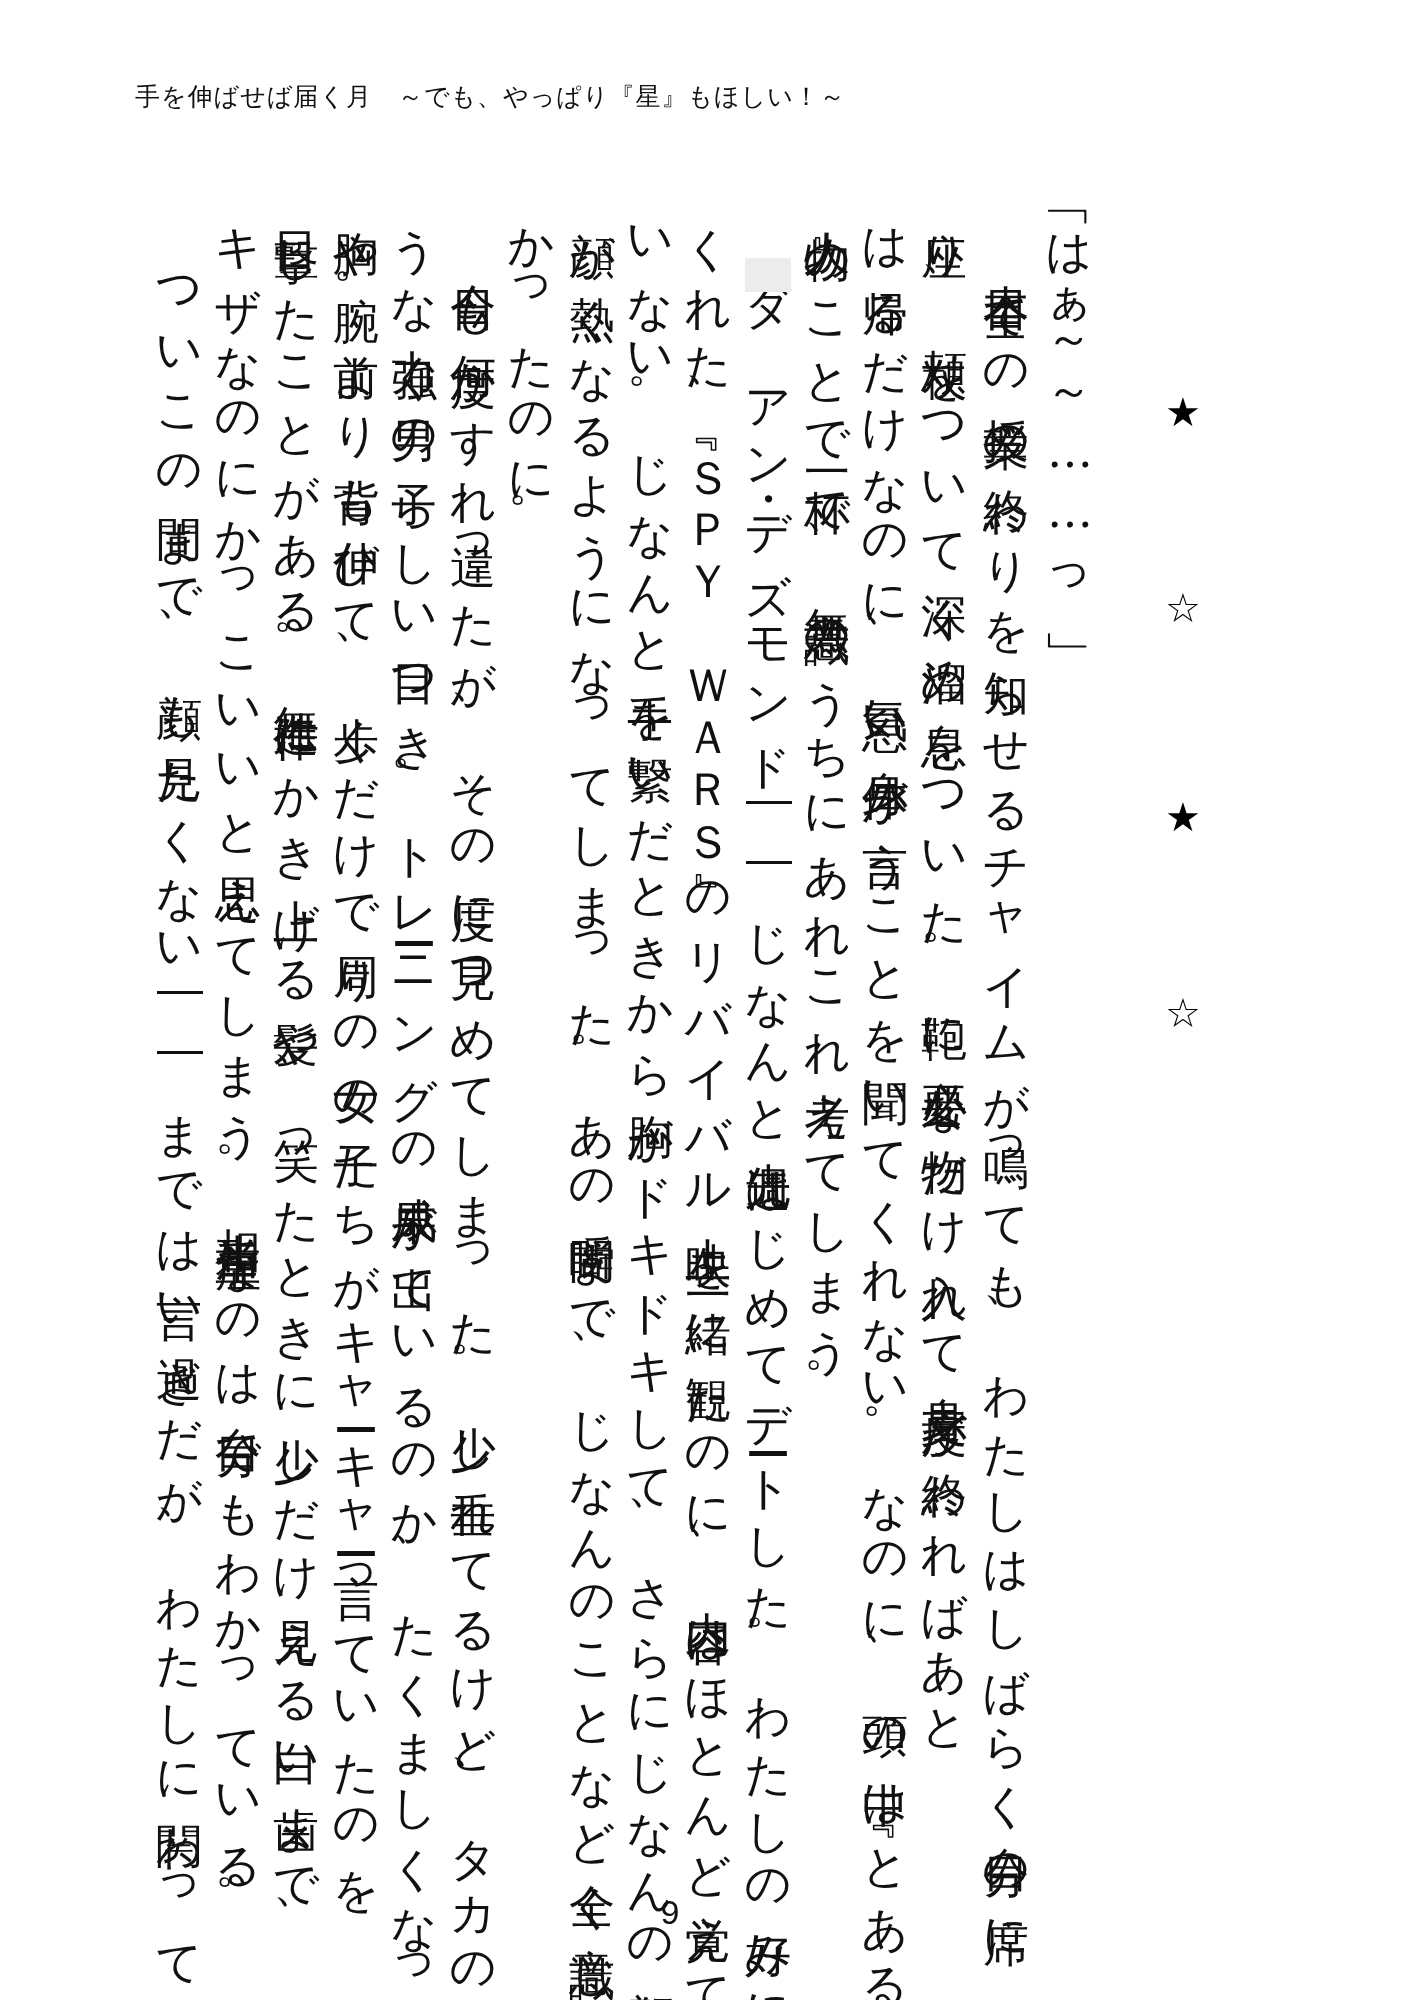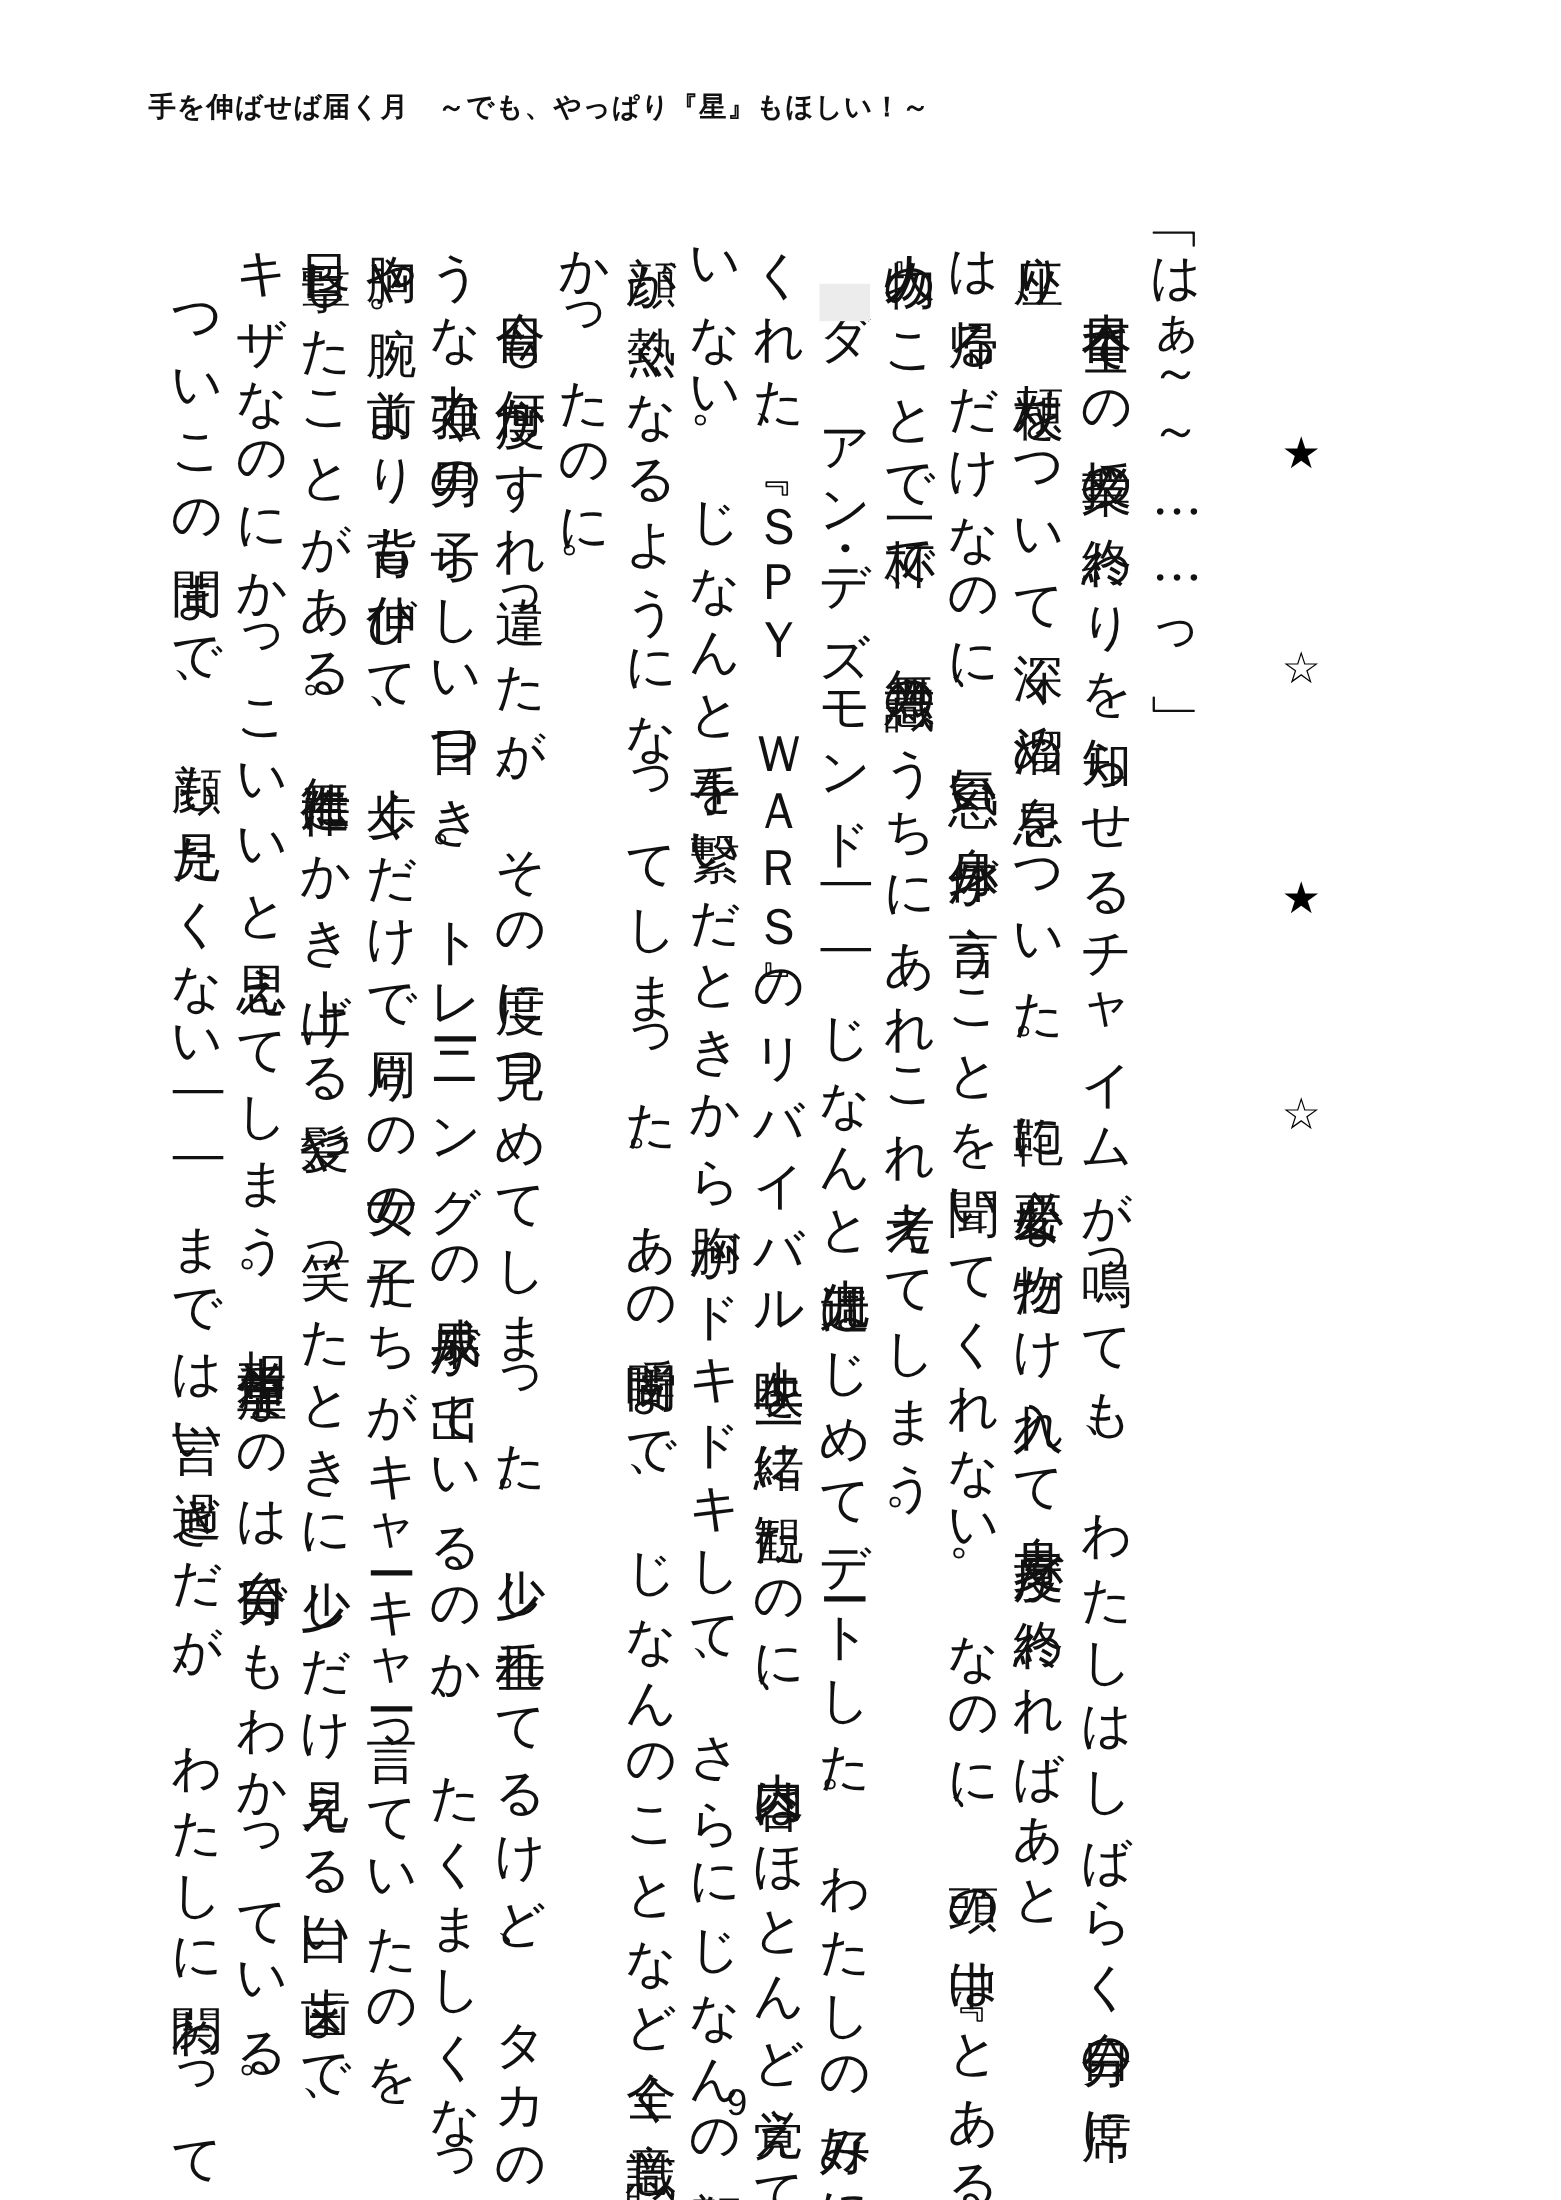--- a/index.html
+++ b/index.html
@@ -1,19 +1,19 @@
 <!DOCTYPE html>
 <html><head>
 <meta charset="utf-8">
 <style>
   html, body { margin:0; padding:0; background:#ffffff; }
   body { width:1419px; height:2000px; position:relative; overflow:hidden; color:#111; }
   .header {
     position:absolute; left:135px; top:80px;
-    font-family:"DejaVu Sans", sans-serif; font-size:25px; font-weight:bold;
+    font-family:"DejaVu Sans", sans-serif; font-size:25px; font-weight:normal;
     letter-spacing:1px; color:#111; white-space:nowrap;
   }
   .col {
     position:absolute; top:196px; width:60px;
     writing-mode:vertical-rl; text-orientation:upright;
     font-family:"DejaVu Serif", "Liberation Serif", serif;
     font-size:46px; line-height:60px; letter-spacing:6px;
     white-space:nowrap; color:#111;
   }
   .stars .star {

